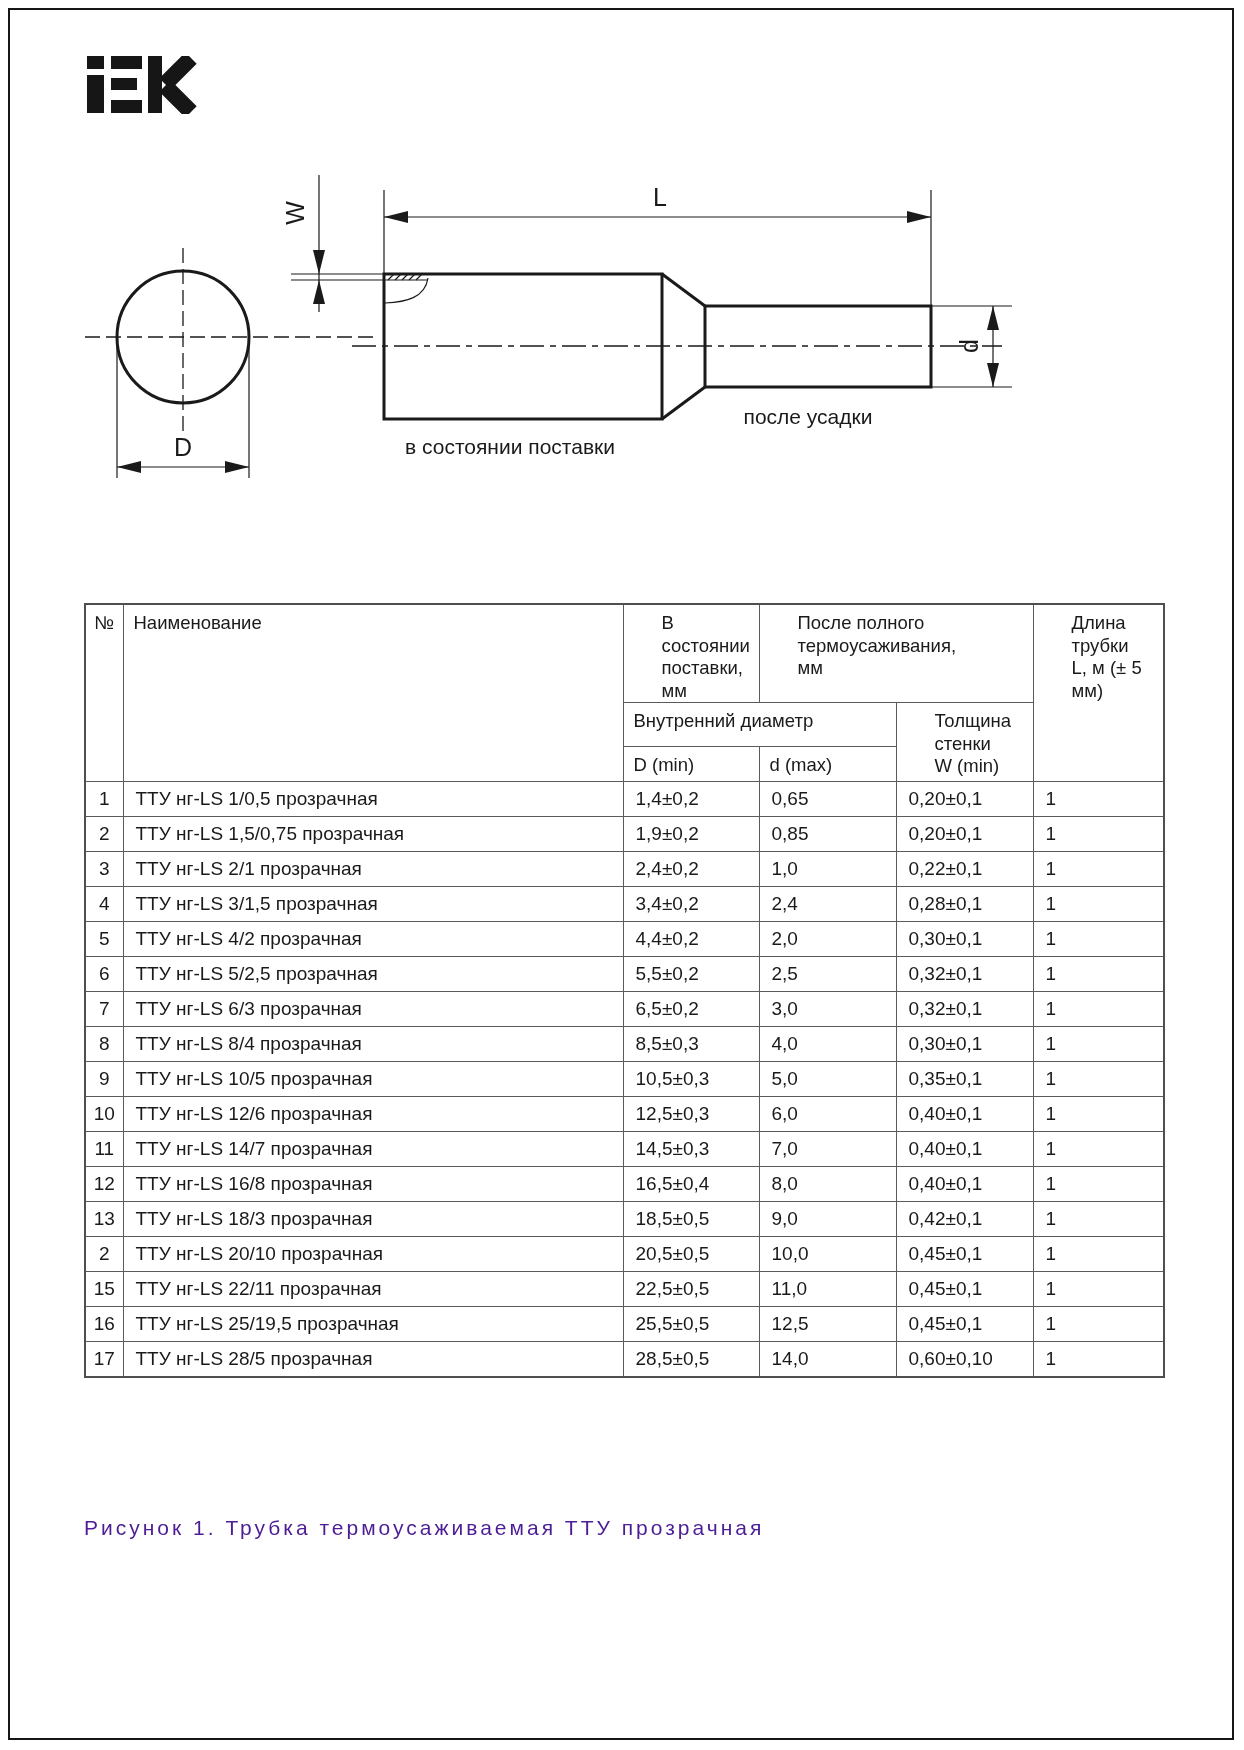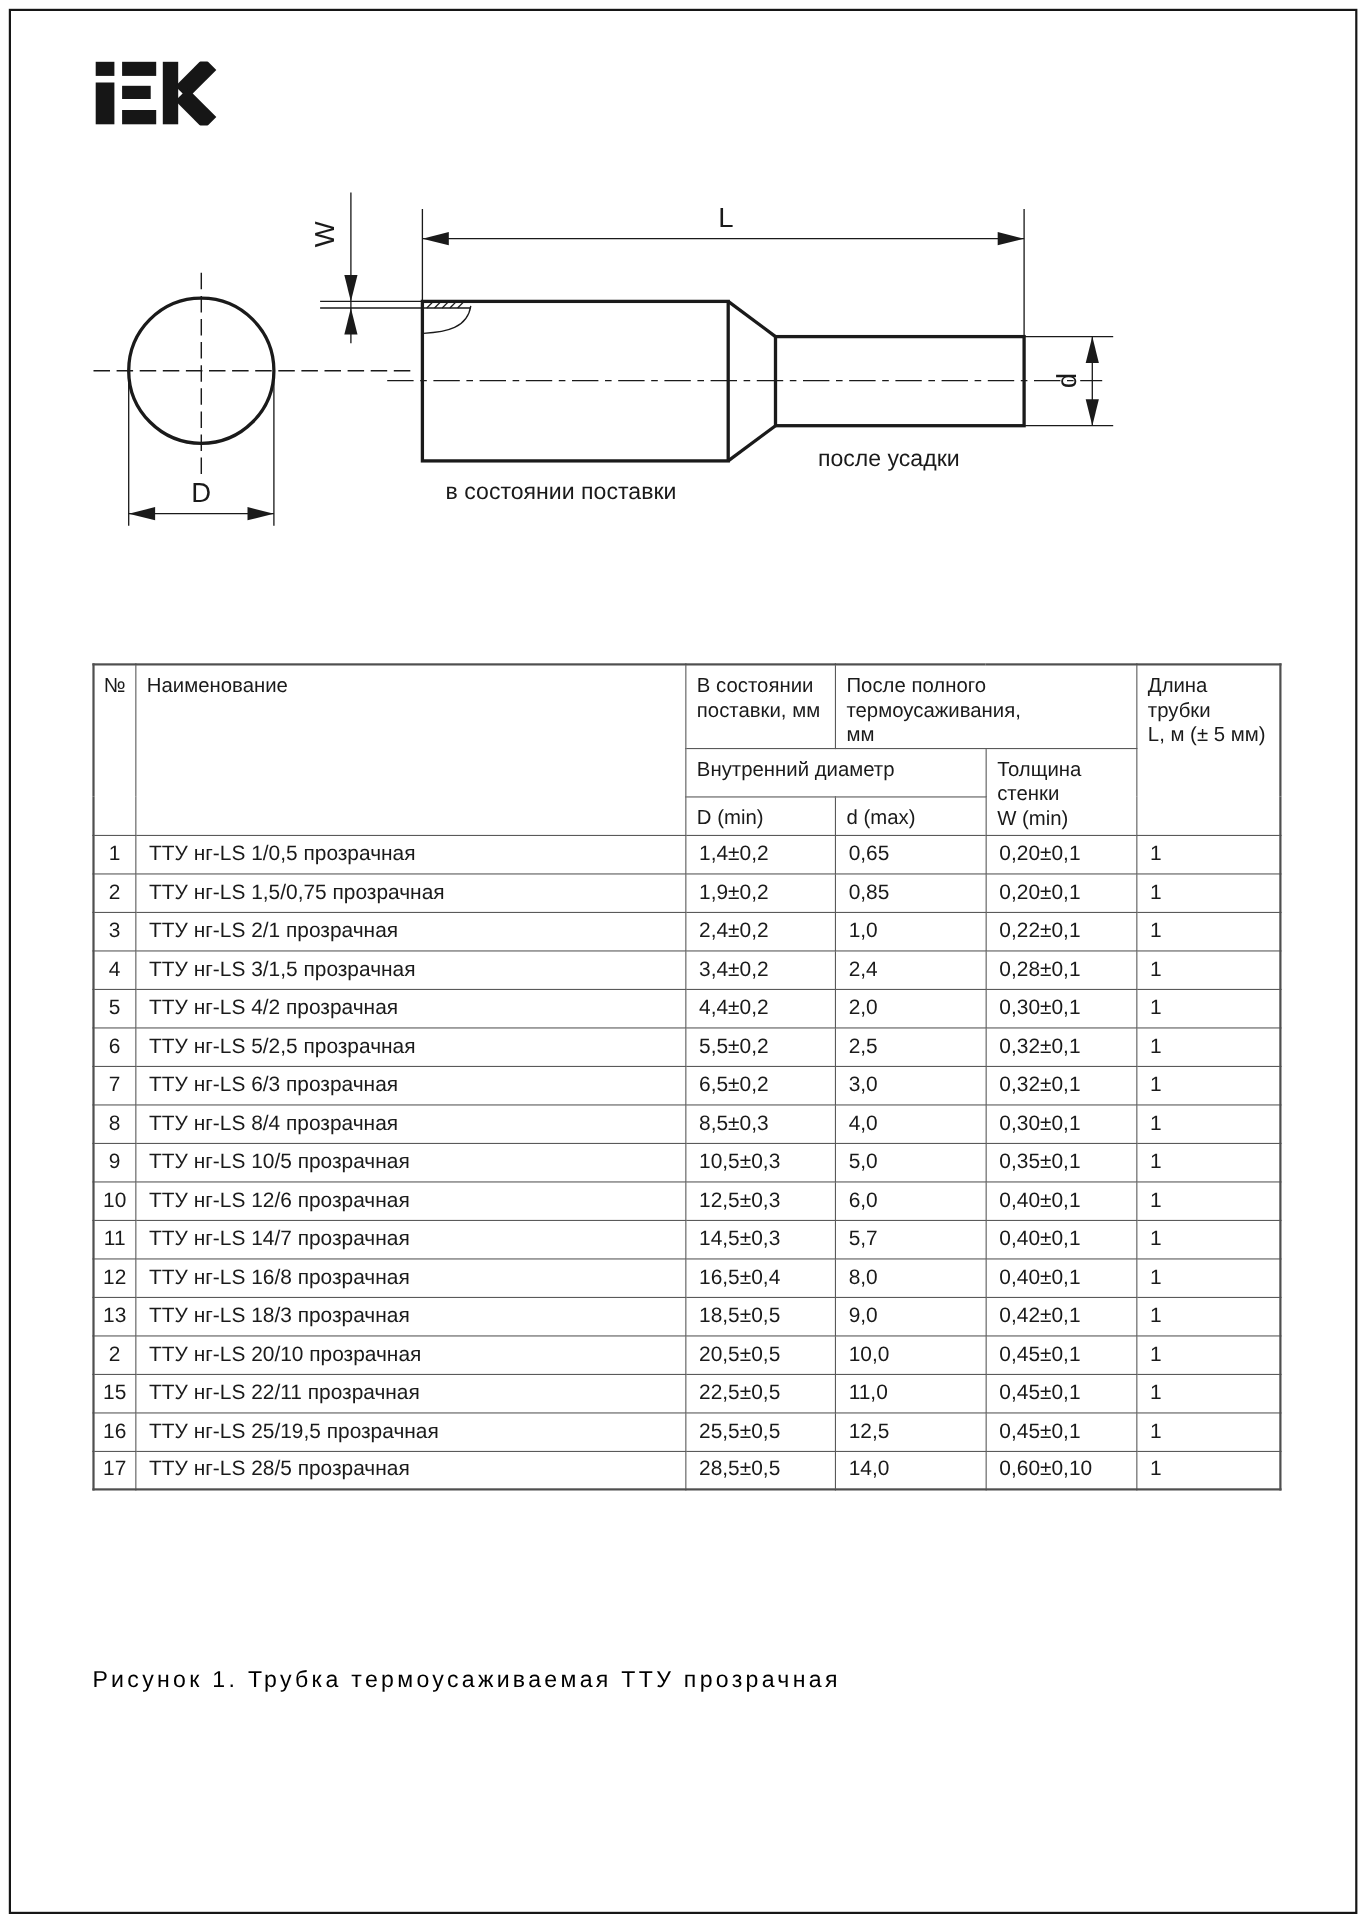--- a/index.html
+++ b/index.html
@@ -24,25 +24,25 @@
     border:2px solid #4f4f4f;
   }
   table.spec th, table.spec td {
     border:1px solid #5a5a5a; box-sizing:border-box;
     font-weight:normal; text-align:left; overflow:hidden;
   }
   table.spec thead th { vertical-align:top; padding:7px 9px 0 10px; line-height:1.22; font-size:18.5px; }
   table.spec thead th.hnum { text-align:center; padding-left:2px; padding-right:2px; }
   table.spec tbody td { height:35px; vertical-align:middle; padding:0 8px 0 12px; }
   table.spec tbody td.c0 { text-align:center; padding:0 2px; }
-  .hline { display:block; }
+  .hline { display:block;margin-left:28px; }
 
   .caption {
     position:absolute; left:84px; top:1516px;
-    font-size:21px; letter-spacing:3px; color:#000000; white-space:nowrap;
+    font-size:21px; letter-spacing:3px; color:#4c1d95; white-space:nowrap;
   }
 </style>
 </head>
 <body>
 
 <div class="page">
 
   <div class="page-frame"></div>
 
   <div class="logo">
@@ -242,21 +242,21 @@
           <td class="c1">ТТУ нг-LS 12/6 прозрачная</td>
           <td class="c2">12,5±0,3</td>
           <td class="c3">6,0</td>
           <td class="c4">0,40±0,1</td>
           <td class="c5">1</td>
         </tr>
         <tr>
           <td class="c0">11</td>
           <td class="c1">ТТУ нг-LS 14/7 прозрачная</td>
           <td class="c2">14,5±0,3</td>
-          <td class="c3">5,7</td>
+          <td class="c3">7,0</td>
           <td class="c4">0,40±0,1</td>
           <td class="c5">1</td>
         </tr>
         <tr>
           <td class="c0">12</td>
           <td class="c1">ТТУ нг-LS 16/8 прозрачная</td>
           <td class="c2">16,5±0,4</td>
           <td class="c3">8,0</td>
           <td class="c4">0,40±0,1</td>
           <td class="c5">1</td>

